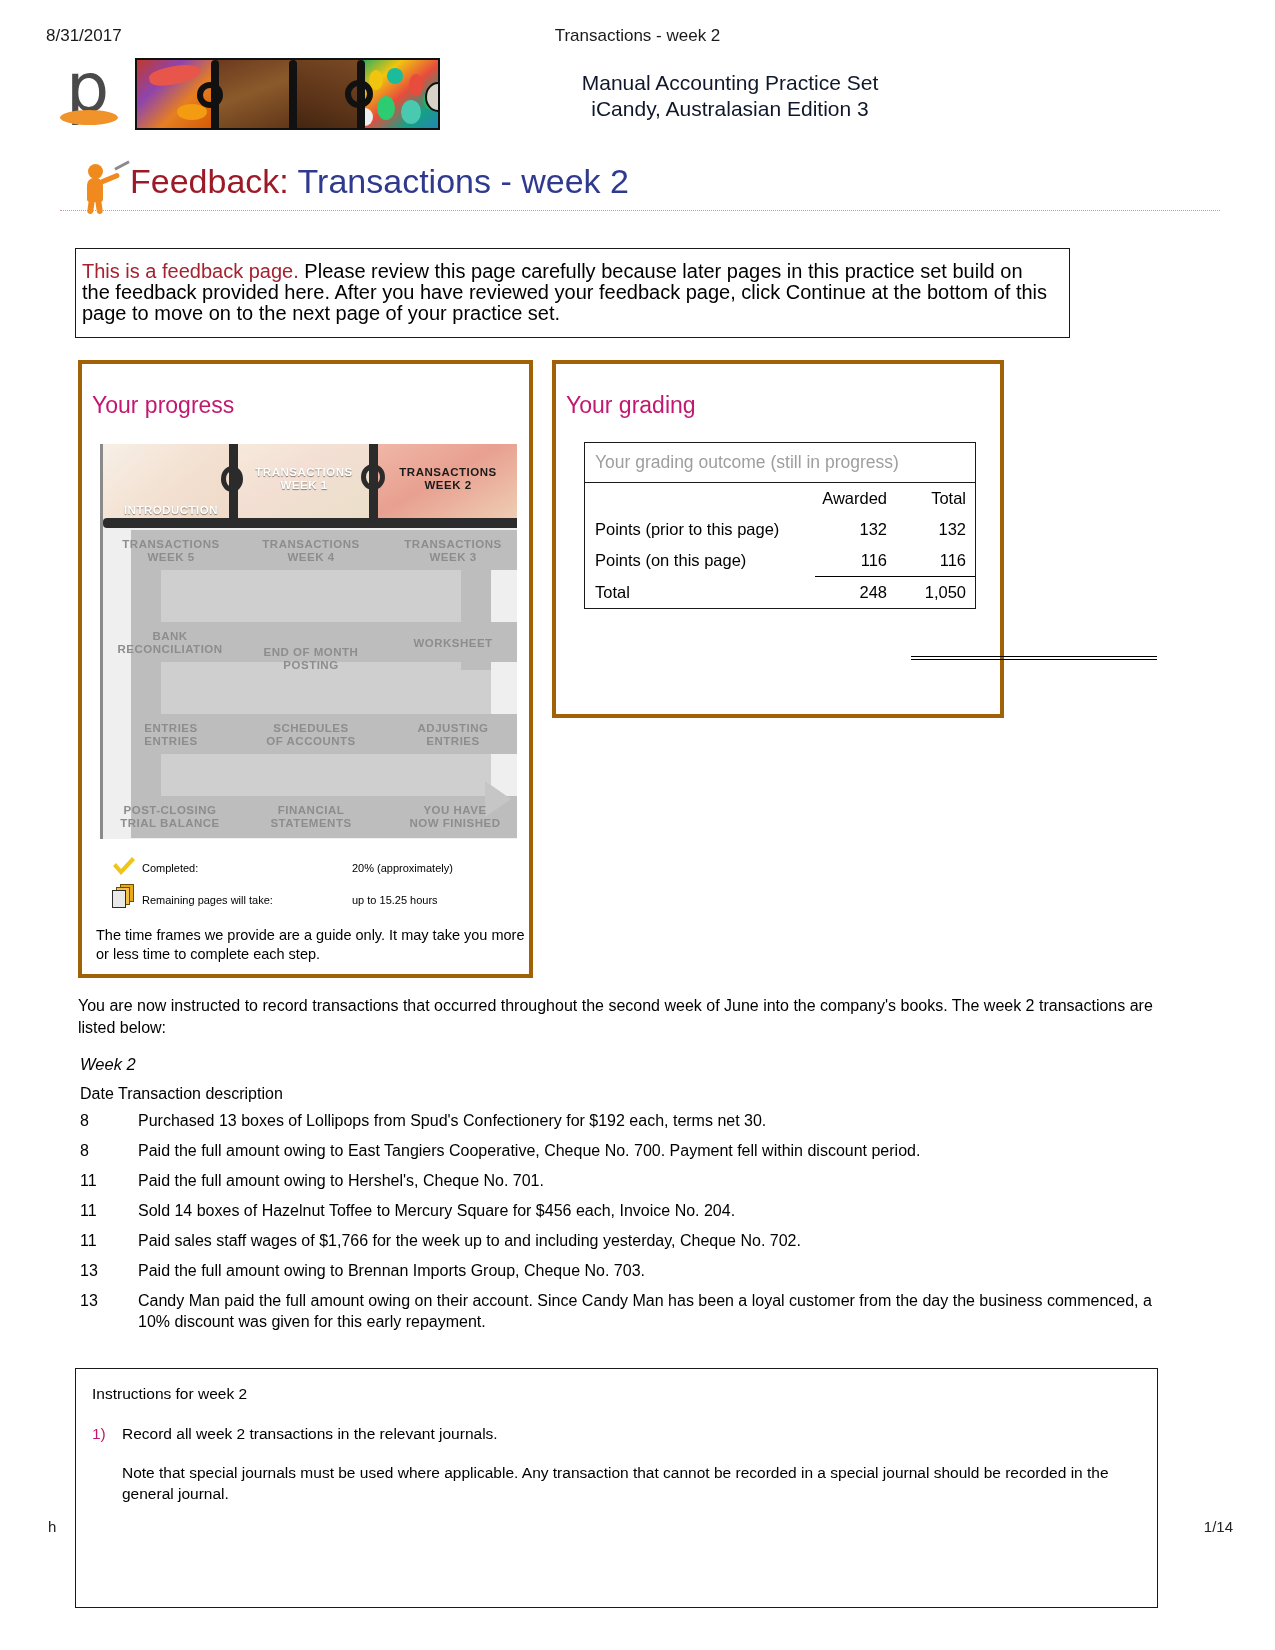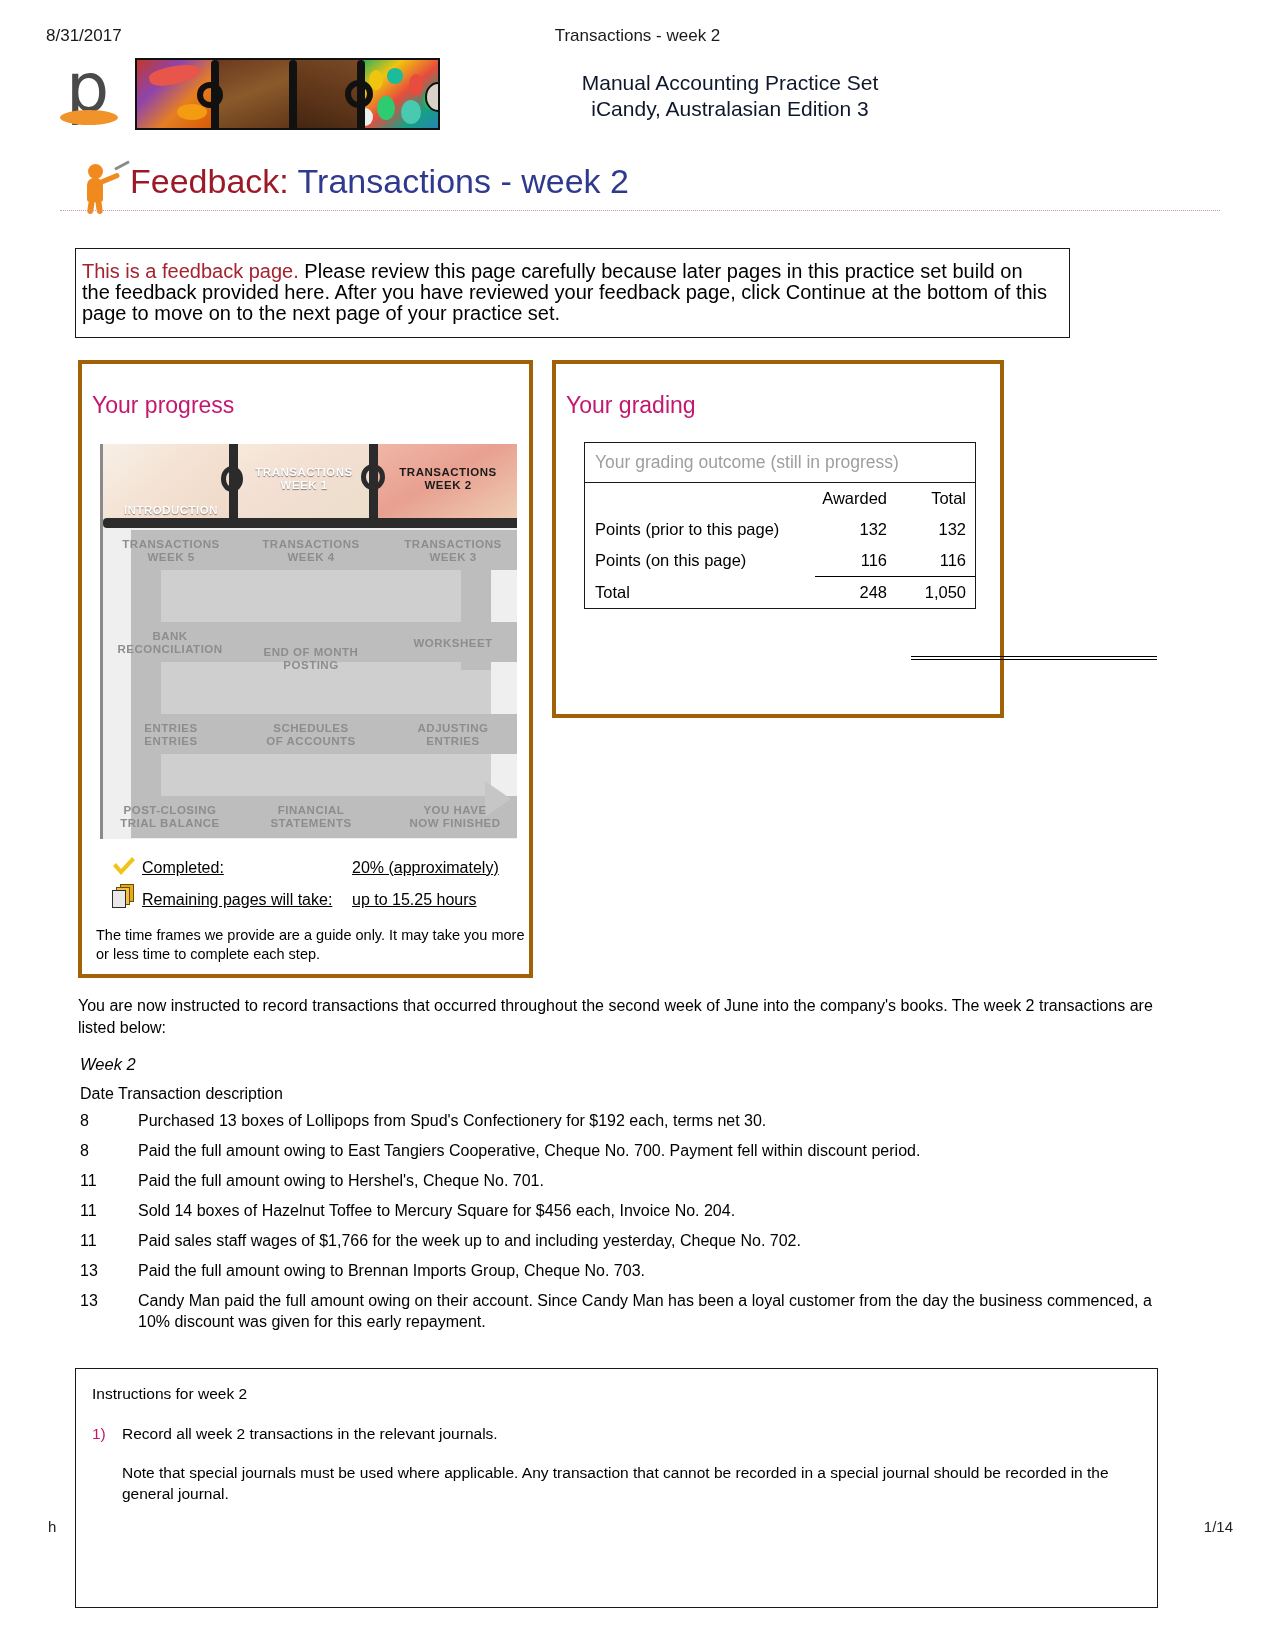--- a/index.html
+++ b/index.html
@@ -149,21 +149,21 @@
   .gray-path2{ position: absolute; background: #cfcfcf; }
   .arrow-end {
     position: absolute; right: 6px; bottom: 22px;
     width: 0; height: 0;
     border-top: 18px solid transparent;
     border-bottom: 18px solid transparent;
     border-left: 26px solid #c6c6c6;
   }
 
   .stat-row {
-    position: absolute; font-size: 16px; line-height: 20px; text-decoration: underline;
+    position: absolute; font-size: 11px; line-height: 20px;
   }
   .check-icon {
     position: absolute; left: 30px; top: 492px;
     width: 24px; height: 20px;
   }
   .check-icon svg { display: block; }
   .pages-icon {
     position: absolute; left: 30px; top: 520px;
     width: 24px; height: 24px;
   }

